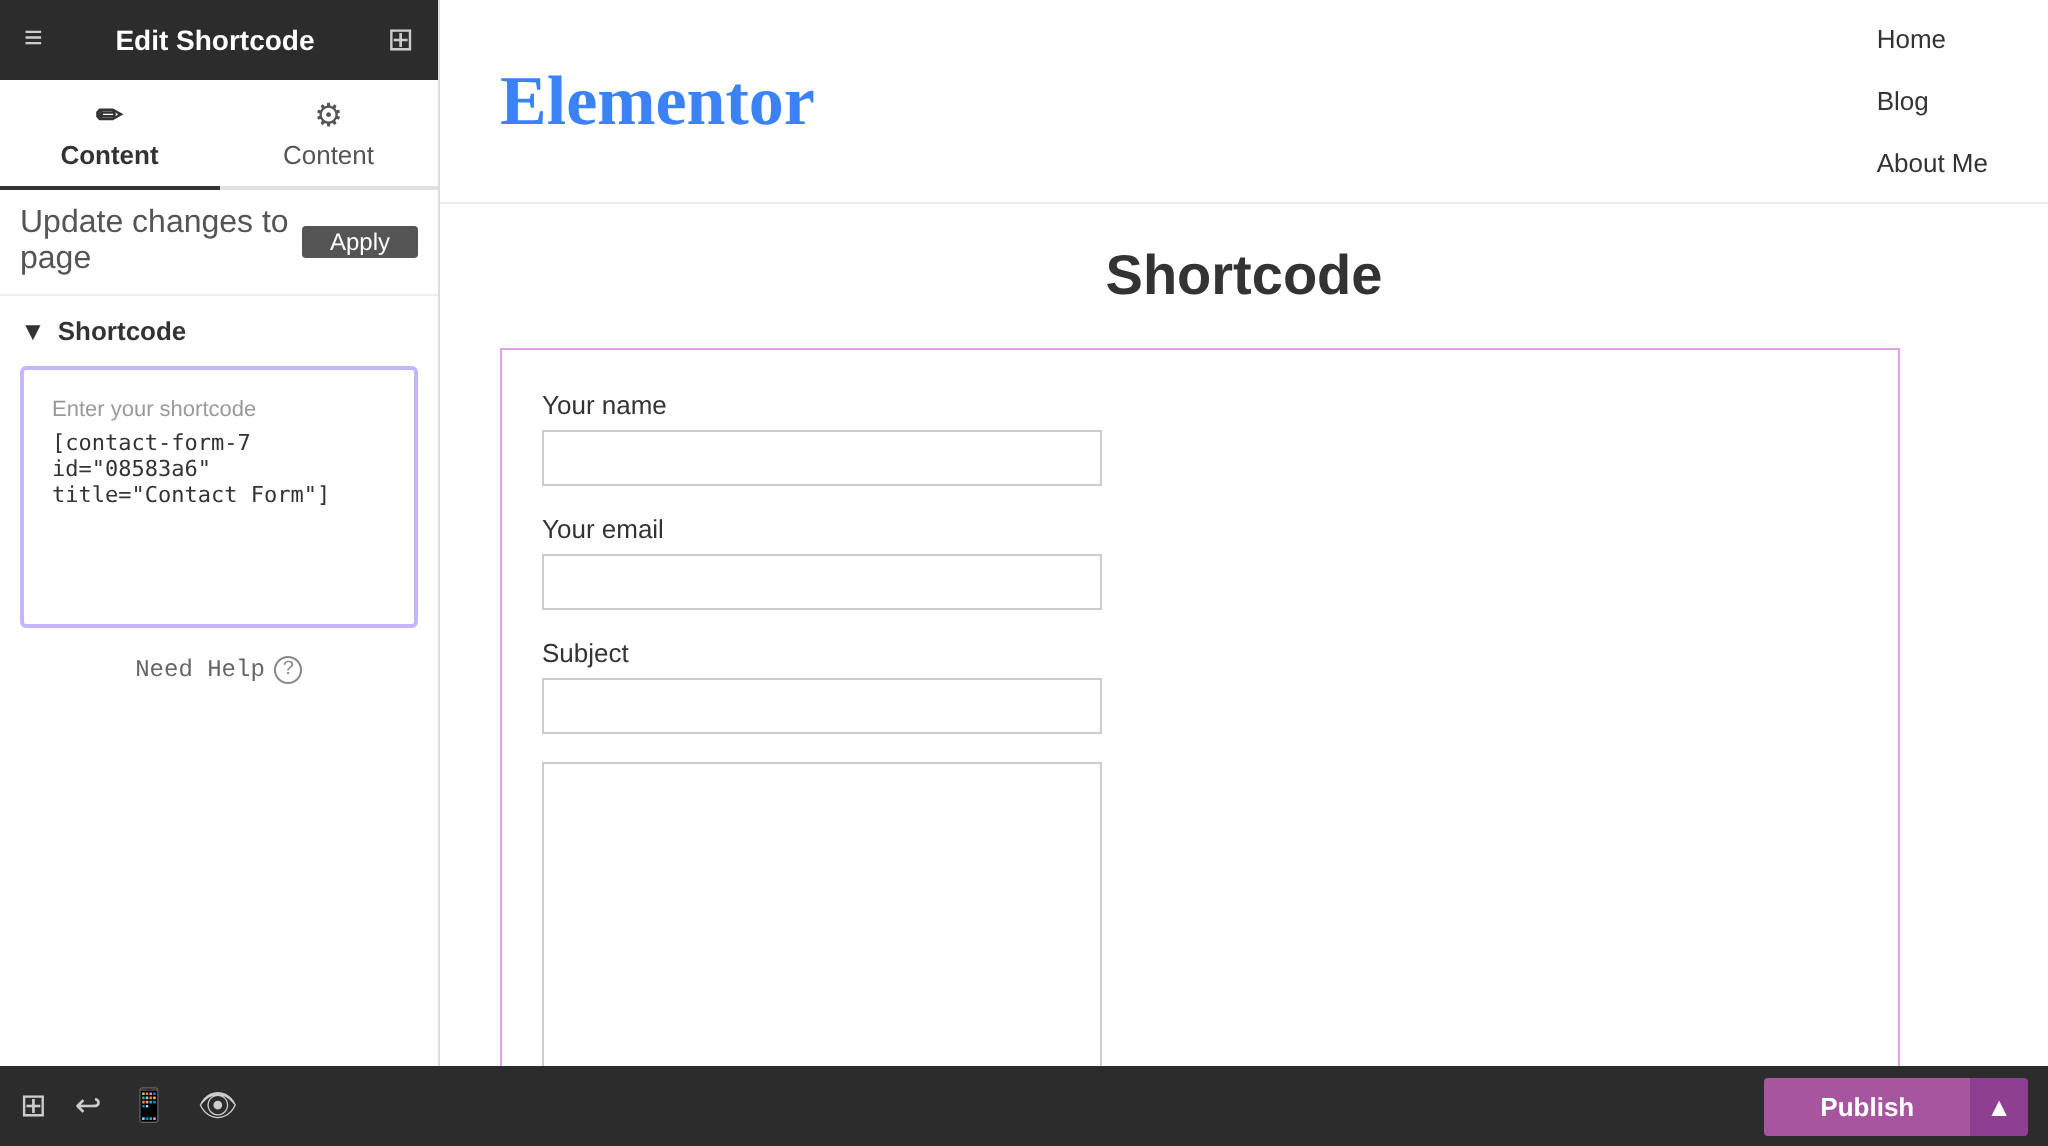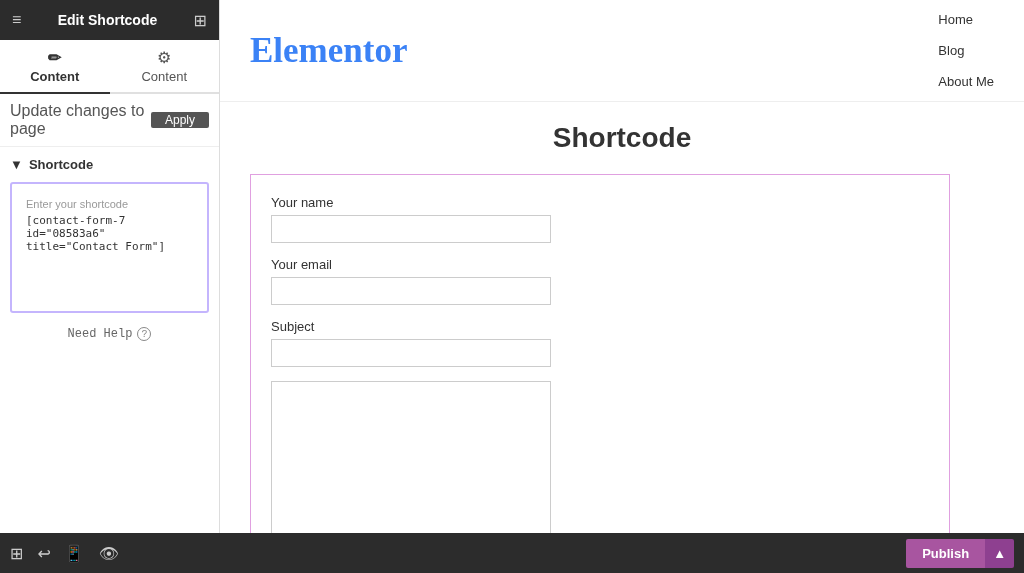--- a/index.html
+++ b/index.html
@@ -31,21 +31,21 @@
     .shortcode-textarea { width: 100%; height: 80px; border: none; outline: none; font-size: 11px; resize: none; color: #333; font-family: monospace; }
 
     .need-help { display: flex; align-items: center; justify-content: center; gap: 5px; margin-top: 14px; font-size: 12px; color: #666; cursor: pointer; font-family: Liberation Mono, monospace; }
     .help-icon { display: inline-flex; align-items: center; justify-content: center; width: 14px; height: 14px; border: 1px solid #888; border-radius: 50%; font-size: 10px; color: #888; }
 
     
     .bottom-bar { height: 40px; background: #2c2c2c; display: flex; align-items: center; justify-content: space-between; padding: 0 10px; }
     .bottom-icons { display: flex; gap: 14px; }
     .bottom-icon { color: #ccc; font-size: 16px; cursor: pointer; }
     .publish-btn-wrapper { display: flex; align-items: center; }
-    .publish-btn { background: #a855a0; color: #fff; border: none; padding: 7px 16px; font-size: 13px; font-weight: bold; cursor: pointer; border-radius: 2px 0 0 2px; }
+    .publish-btn { background: #a855a0; color: #fff; border: none; padding: 7px 28px; font-size: 13px; font-weight: bold; cursor: pointer; border-radius: 2px 0 0 2px; }
     .publish-chevron { background: #8e4090; color: #fff; border: none; padding: 7px 8px; font-size: 13px; cursor: pointer; border-radius: 0 2px 2px 0; }
 
     
     .right-content { flex: 1; overflow-y: auto; background: #f0f0f0; display: flex; flex-direction: column; }
 
     .site-header { display: flex; align-items: center; justify-content: space-between; padding: 12px 30px; background: #fff; border-bottom: 1px solid #eee; }
     .site-logo { color: #3b82f6; font-size: 35px; font-weight: bold; font-family: Georgia, serif; }
     .site-nav { display: flex; gap: 16px; flex-direction: column; }
     .site-nav-item { font-size: 13px; color: #333; cursor: pointer; text-decoration: none; }
 

